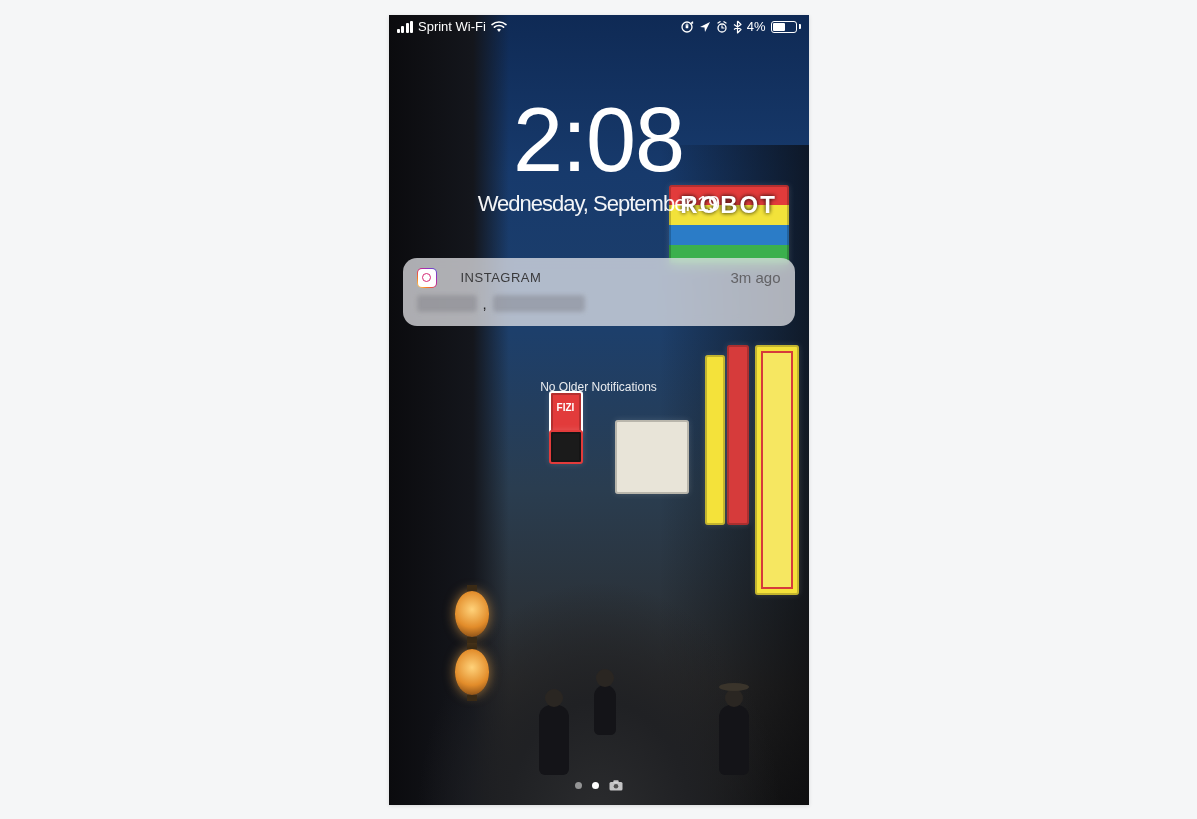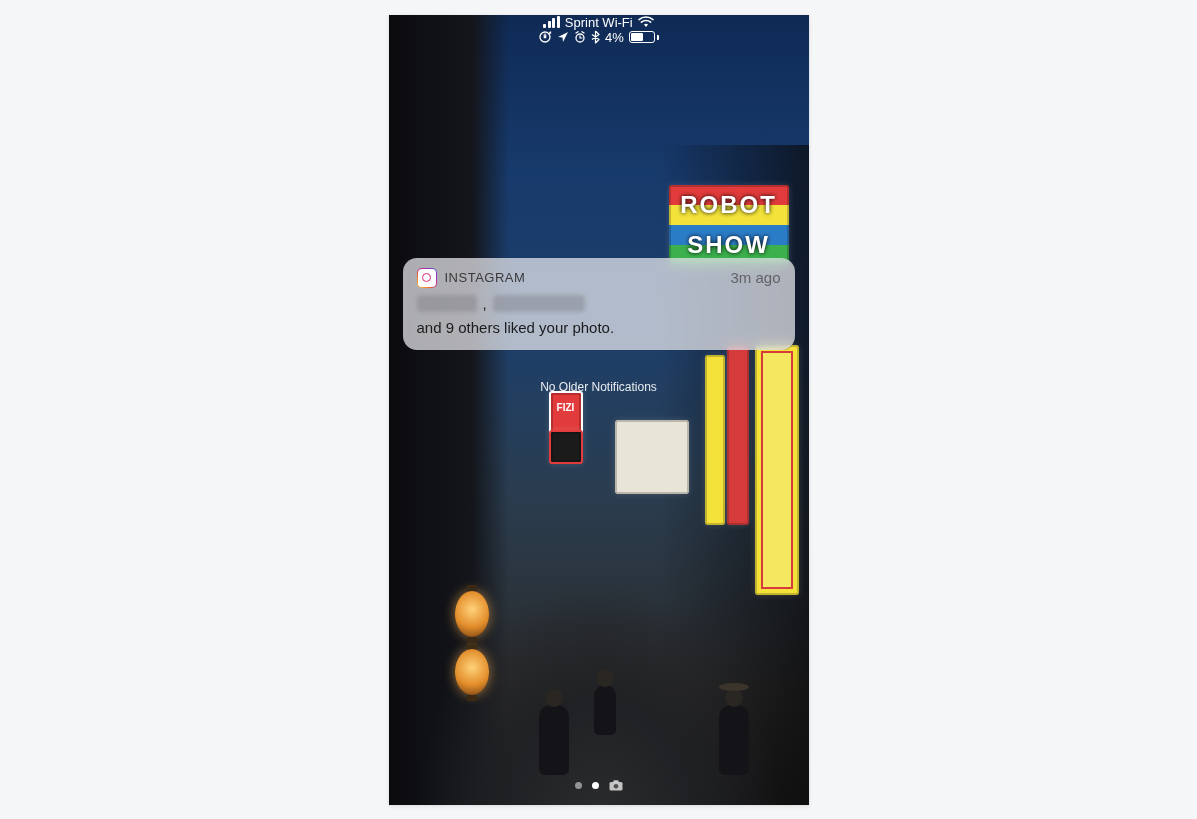--- a/index.html
+++ b/index.html
@@ -66,21 +66,21 @@
     position:absolute; width:30px; height:70px; bottom:30px;
     background:#141418; border-radius:12px 12px 6px 6px;
   }
   .person::before{content:"";position:absolute;top:-16px;left:50%;transform:translateX(-50%);width:18px;height:18px;border-radius:50%;background:#2a2622;}
   .hat::after{content:"";position:absolute;top:-22px;left:50%;transform:translateX(-50%);width:30px;height:8px;border-radius:50%;background:#3a342b;}
 
   
   .status {
     position:absolute; top:0; left:0; right:0; height:24px;
     display:flex; align-items:center; justify-content:space-between;
-    padding:0 8px; font-size:13px; font-weight:500; color:#fff;flex-direction:column;
+    padding:0 8px; font-size:13px; font-weight:500; color:#fff;
   }
   .status .left, .status .right { display:flex; align-items:center; gap:5px; }
   .status svg { display:block; }
   .bars { display:flex; align-items:flex-end; gap:1.5px; height:12px; }
   .bars span { display:block; width:3px; background:#fff; border-radius:1px; }
   .bars span:nth-child(1){height:4px;} .bars span:nth-child(2){height:7px;}
   .bars span:nth-child(3){height:10px;} .bars span:nth-child(4){height:12px;}
   .battery { display:flex; align-items:center; gap:2px; }
   .battery-body { position:relative; width:26px; height:12px; border:1.5px solid #fff; border-radius:3px; }
   .battery-fill { position:absolute; top:1px; bottom:1px; left:1px; width:52%; background:#fff; border-radius:1px; }
@@ -95,21 +95,21 @@
   .clock .date { margin-top:6px; font-size:22px; font-weight:400; color:rgba(255,255,255,0.95); }
 
   
   .notif {
     position:absolute; top:243px; left:14px; right:14px;
     background:rgba(235,235,240,0.72);
     backdrop-filter:blur(6px);
     border-radius:14px; padding:10px 14px 12px 14px;
     color:#1c1c1e; font-size:15px;
   }
-  .notif-head { display:flex; align-items:center; gap:8px; }
+  .notif-head { display:flex; align-items:center; gap:24px; }
   .notif-app-icon {
     width:20px; height:20px; border-radius:5px;
     border:1.5px solid transparent;
     background:
       linear-gradient(#fff,#fff) padding-box,
       linear-gradient(45deg,#feda75,#fa7e1e,#d62976,#962fbf,#4f5bd5) border-box;
     display:flex; align-items:center; justify-content:center;
   }
   .notif-app-icon .lens{
     width:9px; height:9px; border-radius:50%;
@@ -143,21 +143,20 @@
 <body>
 
 <div class="phone">
 
   <div class="bg">
     <div class="bldg-left"></div>
     <div class="bldg-right"></div>
     <div class="road"></div>
     <div class="sign s2">
       <span>ROBOT</span>
-        <span>SHOW</span>
     </div>
     <div class="sign s1"></div>
     <div class="sign s3"></div>
     <div class="sign s4"></div>
     <div class="sign s5">FIZI</div>
     <div class="sign s6"></div>
     <div class="sign s7"></div>
     <div class="lantern" style="left:66px; bottom:110px;"></div>
     <div class="lantern" style="left:66px; bottom:168px;"></div>
     <div class="person" style="left:150px;"></div>
@@ -201,34 +200,37 @@
       <span>4%</span>
       <div class="battery">
         <div class="battery-body">
             <div class="battery-fill"></div>
           </div>
         <div class="battery-cap"></div>
       </div>
     </div>
   </div>
 
+  <div class="clock">
+    <div class="time">2:08</div>
+    <div class="date">Wednesday, September 19</div>
+  </div>
 
   <div class="notif">
     <div class="notif-head">
       <div class="notif-app-icon">
           <div class="lens"></div>
         </div>
       <span class="notif-app-name">INSTAGRAM</span>
       <span class="notif-time">3m ago</span>
     </div>
     <div class="notif-body">
       <span class="blur-name b1">xxxxxx</span>
         <span>,</span>
       <span class="blur-name b2">xxxxxxxxxx</span>
-      <span>and 9 others liked your photo.</span>
     </div>
   </div>
 
   <div class="no-older">No Older Notifications</div>
 
   <div class="dots">
     <span class="dot"></span>
     <span class="dot active"></span>
     <svg width="14" height="11" viewBox="0 0 14 11">
       <rect x="0.5" y="2" width="13" height="8.5" rx="1.5" fill="rgba(255,255,255,0.85)"></rect>

